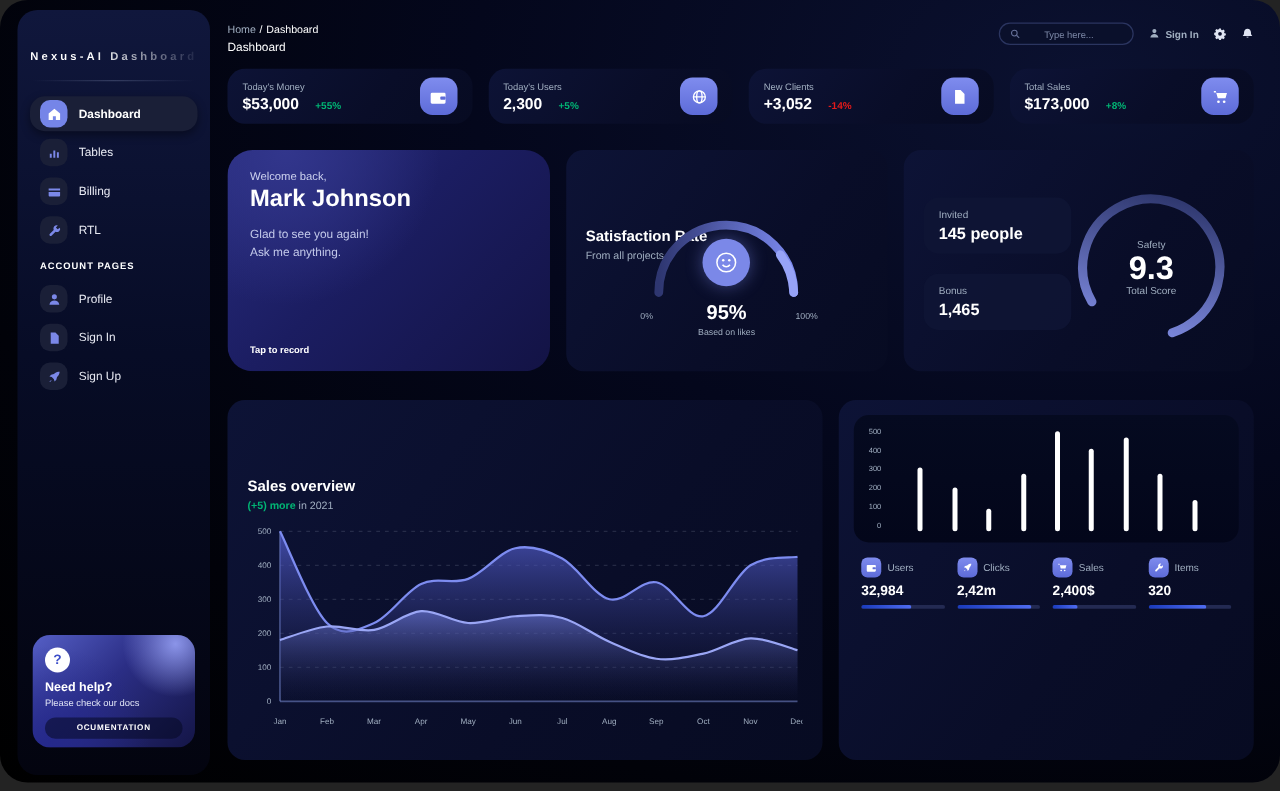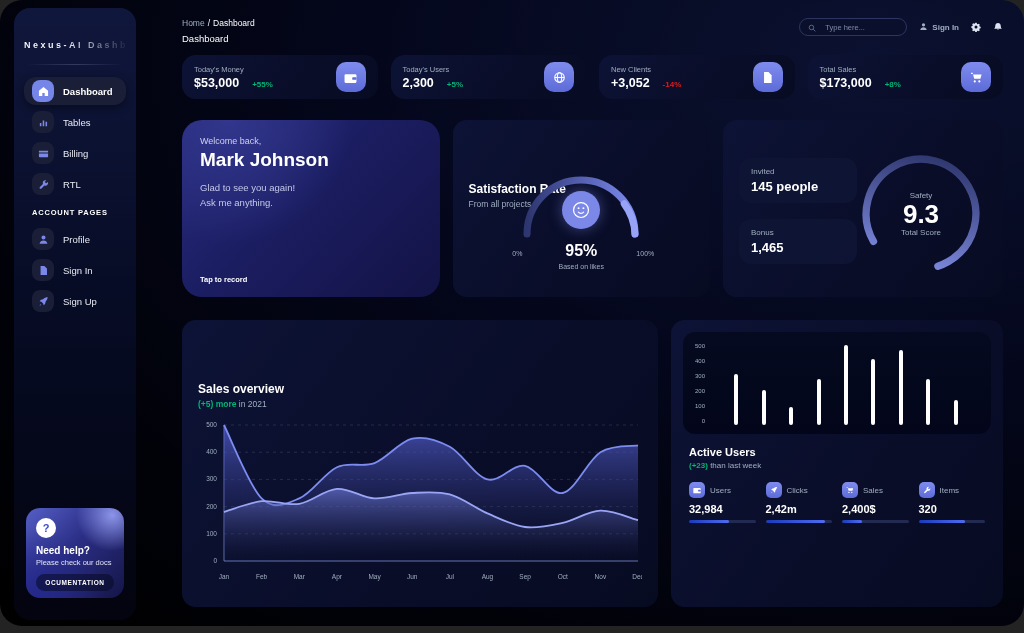--- a/index.html
+++ b/index.html
@@ -2,21 +2,21 @@
 <html><head>
 <meta charset="utf-8">
 <style>
   * { margin:0; padding:0; box-sizing:border-box; }
   html,body { width:1024px; height:633px; overflow:hidden; }
   body { background:#232323; font-family:"Liberation Sans", sans-serif; position:relative; }
   .app { position:absolute; left:0; top:0; width:1024px; height:626px; border-radius:22px;
          background: radial-gradient(ellipse at 85% 10%, #0b1130 0%, #04071c 40%, #010209 75%, #000 100%); }
 
   
-  .sidebar { position:absolute; left:14px; top:8px; width:122px; height:612px; border-radius:16px;
+  .sidebar { position:absolute; left:14px; top:8px; width:154px; height:612px; border-radius:16px;
              background: linear-gradient(180deg, #10173c 0%, #070c26 45%, #03040f 100%); padding:14px 10px; }
   .logo { text-align:center; font-size:9px; font-weight:700; letter-spacing:2.5px; margin-top:18px;
           background:linear-gradient(90deg,#ffffff 38%, rgba(120,128,160,0.12) 100%);
           -webkit-background-clip:text; background-clip:text; color:transparent; white-space:nowrap; }
   .logo-divider { height:1px; margin:14px 2px 12px; background:linear-gradient(90deg, transparent, rgba(120,132,170,0.35), transparent); }
   .nav-item { display:flex; align-items:center; gap:9px; height:28px; padding-left:8px; border-radius:12px;
               margin-bottom:3px; cursor:pointer; }
   .nav-item.active { background:#1a1f37; box-shadow:0 3px 8px rgba(0,0,0,0.4); }
   .nav-icon-box { width:22px; height:22px; border-radius:8px; background:#1a1f37; color:#7b88e8;
                   display:flex; align-items:center; justify-content:center; flex:0 0 auto; }
@@ -38,21 +38,21 @@
               color:#fff; font-size:6.5px; font-weight:700; letter-spacing:0.6px; cursor:pointer; font-family:inherit; }
 
   
   .main { position:absolute; left:182px; right:21px; top:0; }
   .topbar { position:absolute; left:0; right:0; top:18px; display:flex; justify-content:space-between; align-items:flex-start; }
   .crumb-line { font-size:8.5px; color:#a0aec0; }
   .crumb-line .sep { color:#fff; margin:0 3px; }
   .crumb-line .current { color:#fff; }
   .page-title { font-size:9.5px; color:#fff; margin-top:5px; }
   .top-controls { display:flex; align-items:center; gap:12px; }
-  .searchbox { display:flex; align-items:center; gap:9px; width:108px; height:18px; border:1px solid #2b3560;
+  .searchbox { display:flex; align-items:center; gap:19px; width:108px; height:18px; border:1px solid #2b3560;
                border-radius:10px; background:#0a102b; padding:0 8px; color:#667199; }
   .searchbox svg { width:8px; height:8px; }
   .searchbox input { background:transparent; border:none; outline:none; color:#a0aec0; font-size:7.5px; width:80px; font-family:inherit; }
   .searchbox input::placeholder { color:#7d89a8; }
   .signin { display:flex; align-items:center; gap:4px; color:#a0aec0; font-size:8px; font-weight:700; cursor:pointer; }
   .signin svg { width:9px; height:9px; }
   .top-ic { color:#dfe4f2; cursor:pointer; display:flex; }
   .top-ic svg { width:10px; height:10px; }
 
   
@@ -437,26 +437,20 @@
               <div class="vbar" style="height: 35px; background: rgb(255, 255, 255);"></div>
               <div class="vbar" style="height: 18px; background: rgb(255, 255, 255);"></div>
               <div class="vbar" style="height: 46px; background: rgb(255, 255, 255);"></div>
               <div class="vbar" style="height: 80px; background: rgb(255, 255, 255);"></div>
               <div class="vbar" style="height: 66px; background: rgb(255, 255, 255);"></div>
               <div class="vbar" style="height: 75px; background: rgb(255, 255, 255);"></div>
               <div class="vbar" style="height: 46px; background: rgb(255, 255, 255);"></div>
               <div class="vbar" style="height: 25px; background: rgb(255, 255, 255);"></div>
             </div>
         </div>
-        <div class="au-head">
-          <div class="au-title">Active Users</div>
-          <div class="au-sub">
-            <span class="green">(+23)</span><span> than last week</span>
-          </div>
-        </div>
         <div class="au-grid" id="au-grid">
             <div>
               <div class="au-item-top">
                 <span class="au-icon-box">
                   <svg viewBox="0 0 12 12">
                     <path fill="currentColor" d="M1.5 3h9a1 1 0 0 1 1 1v6a1 1 0 0 1-1 1h-9a1 1 0 0 1-1-1V4a1 1 0 0 1 1-1z"></path>
                     <rect x="7.6" y="5.8" width="3.9" height="2.3" rx=".6" fill="#5d6bd8"></rect>
                   </svg>
                 </span>
                 <span class="au-label">Users</span>

